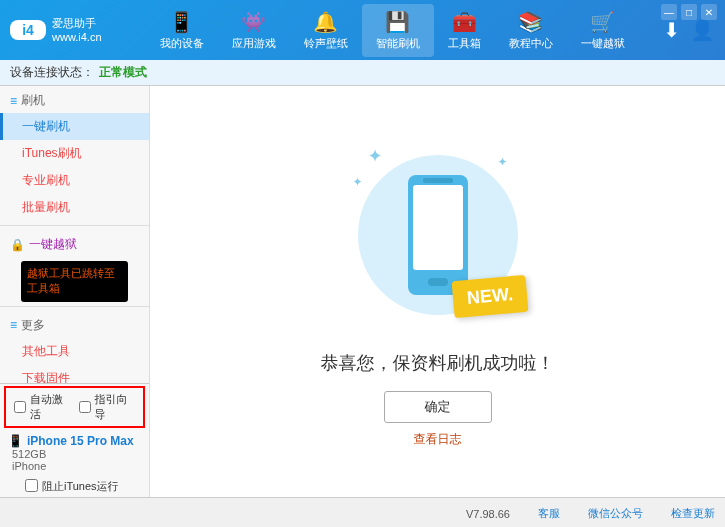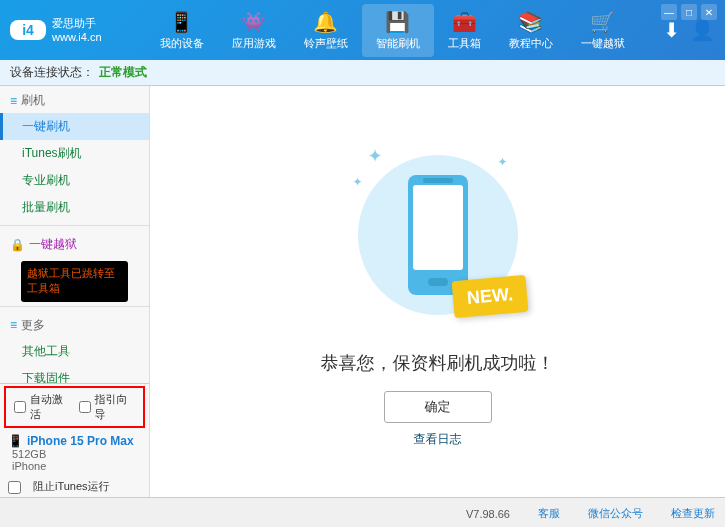--- a/index.html
+++ b/index.html
@@ -62,21 +62,21 @@
       overflow-y: auto;
       font-size: 12px;
     }
     .sidebar-section-header {
       display: flex; align-items: center; gap: 4px;
       padding: 6px 10px 4px;
       color: #666; font-size: 12px;
     }
     .sidebar-item {
       padding: 5px 10px 5px 22px;
-      cursor: pointer; color: #15803d;
+      cursor: pointer; color: #ef4444;
     }
     .sidebar-item.active {
       background: #d0e8fb;
       color: #1a7fd4;
       border-left: 3px solid #1a7fd4;
       padding-left: 19px;
     }
     .sidebar-warning {
       background: #000000; margin: 4px 21px; padding: 5px 6px;
       border-radius: 3px; font-size: 11px; color: #e65100; line-height: 1.4;
@@ -86,21 +86,21 @@
       display: flex; align-items: center; gap: 4px;
       padding: 4px 8px;
       border: 2px solid red;
       margin: 2px 4px;
       font-size: 11px; color: #333;
     }
     .auto-activate-row input[type=checkbox] { width: 12px; height: 12px; }
     .device-info { padding: 4px 8px; font-size: 11px; }
     .device-name { color: #1a7fd4; font-weight: bold; font-size: 12px; display: flex; align-items: center; gap: 4px; }
     .device-detail { color: #666; padding-left: 4px; font-size: 11px; }
-    .itunes-row { display: flex; align-items: flex-end; gap: 12px; padding: 3px 8px; font-size: 11px; color: #333; }
+    .itunes-row { display: flex; align-items: flex-start; gap: 4px; padding: 3px 8px; font-size: 11px; color: #333; margin-left: 17px; }
 
     
     .content-area {
       flex: 1;
       display: flex; flex-direction: column; align-items: center; justify-content: center;
       background: white;
       padding: 20px;
     }
     .success-illustration {
       position: relative; width: 200px; height: 200px;
@@ -143,21 +143,21 @@
       z-index: 4;
     }
     .success-text {
       font-size: 18px; color: #333; margin-bottom: 16px;
     }
     .confirm-btn {
       background: white; border: 1px solid #aaa;
       padding: 6px 40px; font-size: 13px; cursor: pointer;
       border-radius: 3px; margin-bottom: 8px; color: #333;
     }
-    .view-log { font-size: 12px; color: #0c4a6e; cursor: pointer; }
+    .view-log { font-size: 12px; color: #c2410c; cursor: pointer; }
 
     
     .footer {
       background: #f0f0f0;
       border-top: 1px solid #ccc;
       height: 32px;
       display: flex; align-items: center; justify-content: space-between;
       padding: 0 10px; font-size: 11px; color: #555;
     }
     .footer-left { display: flex; align-items: center; gap: 4px; }

